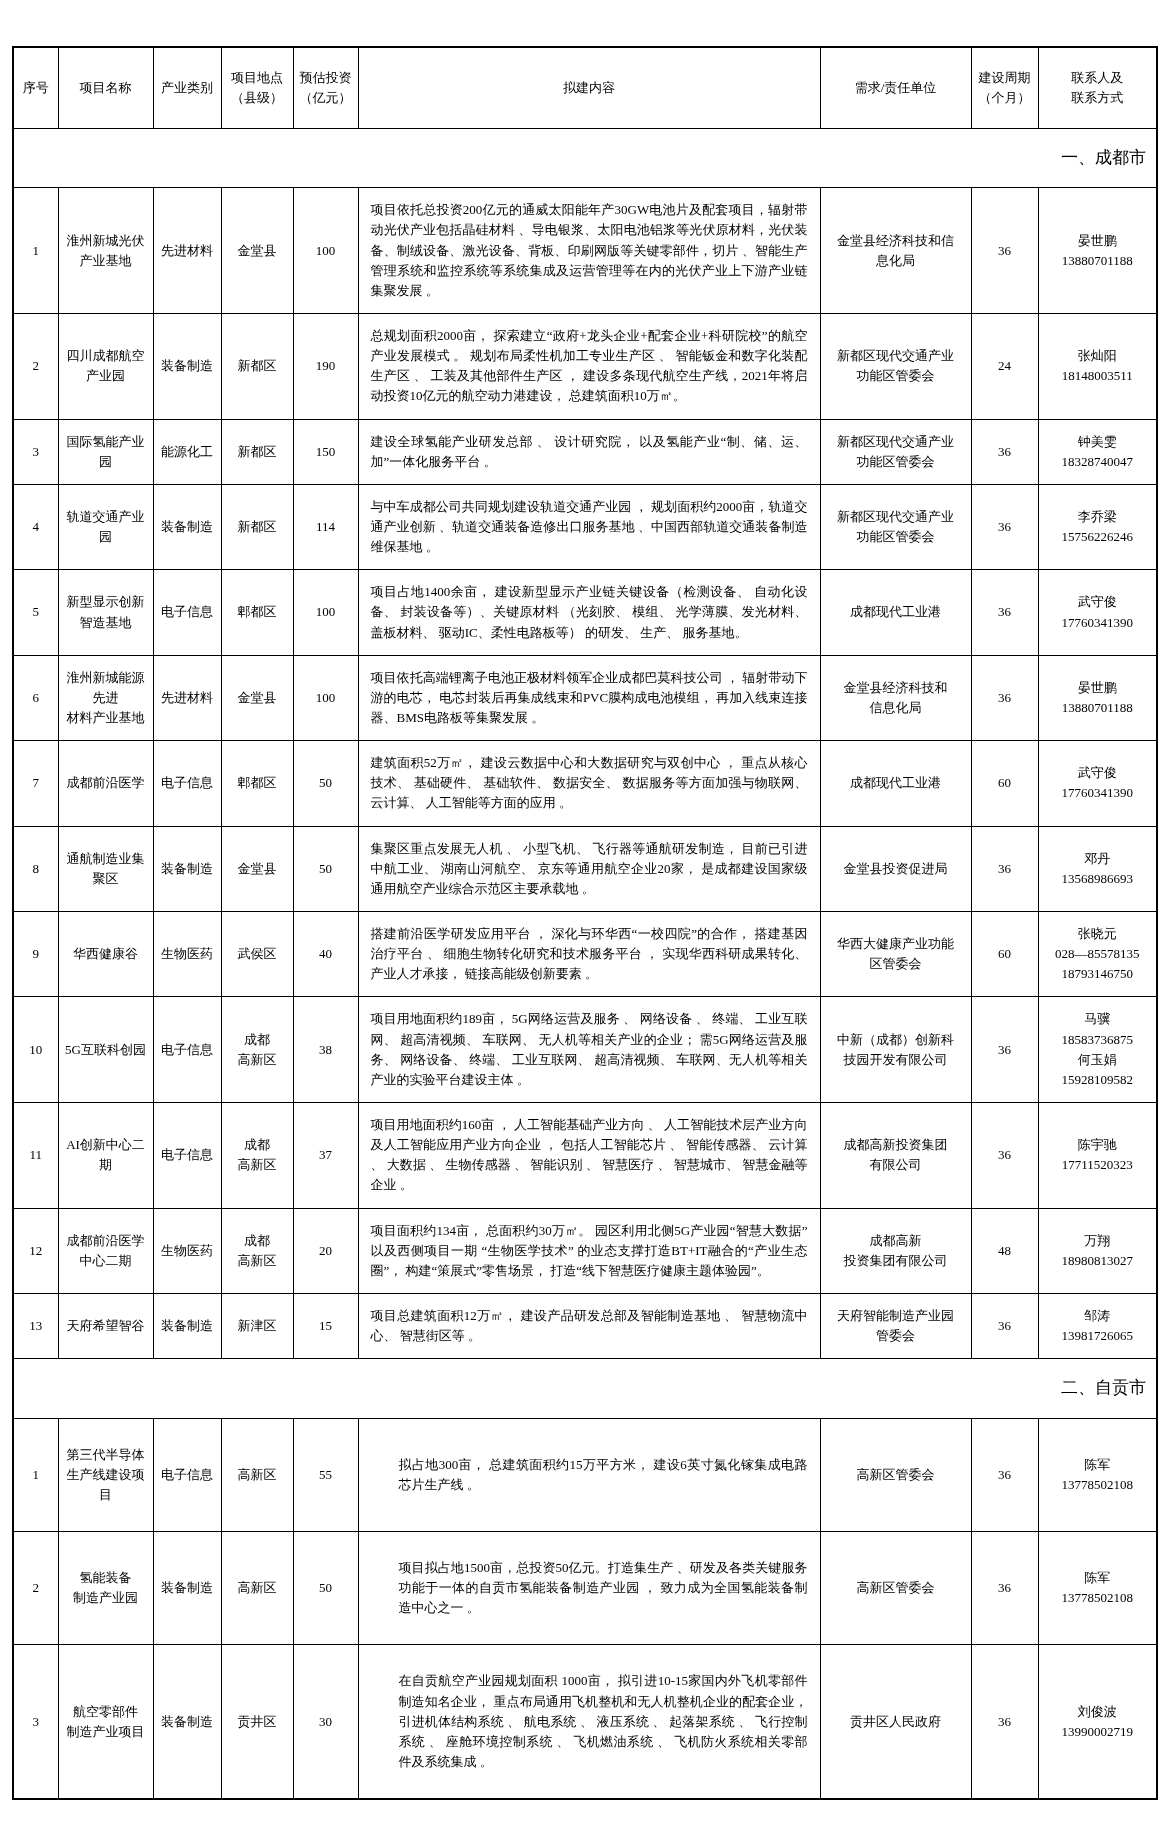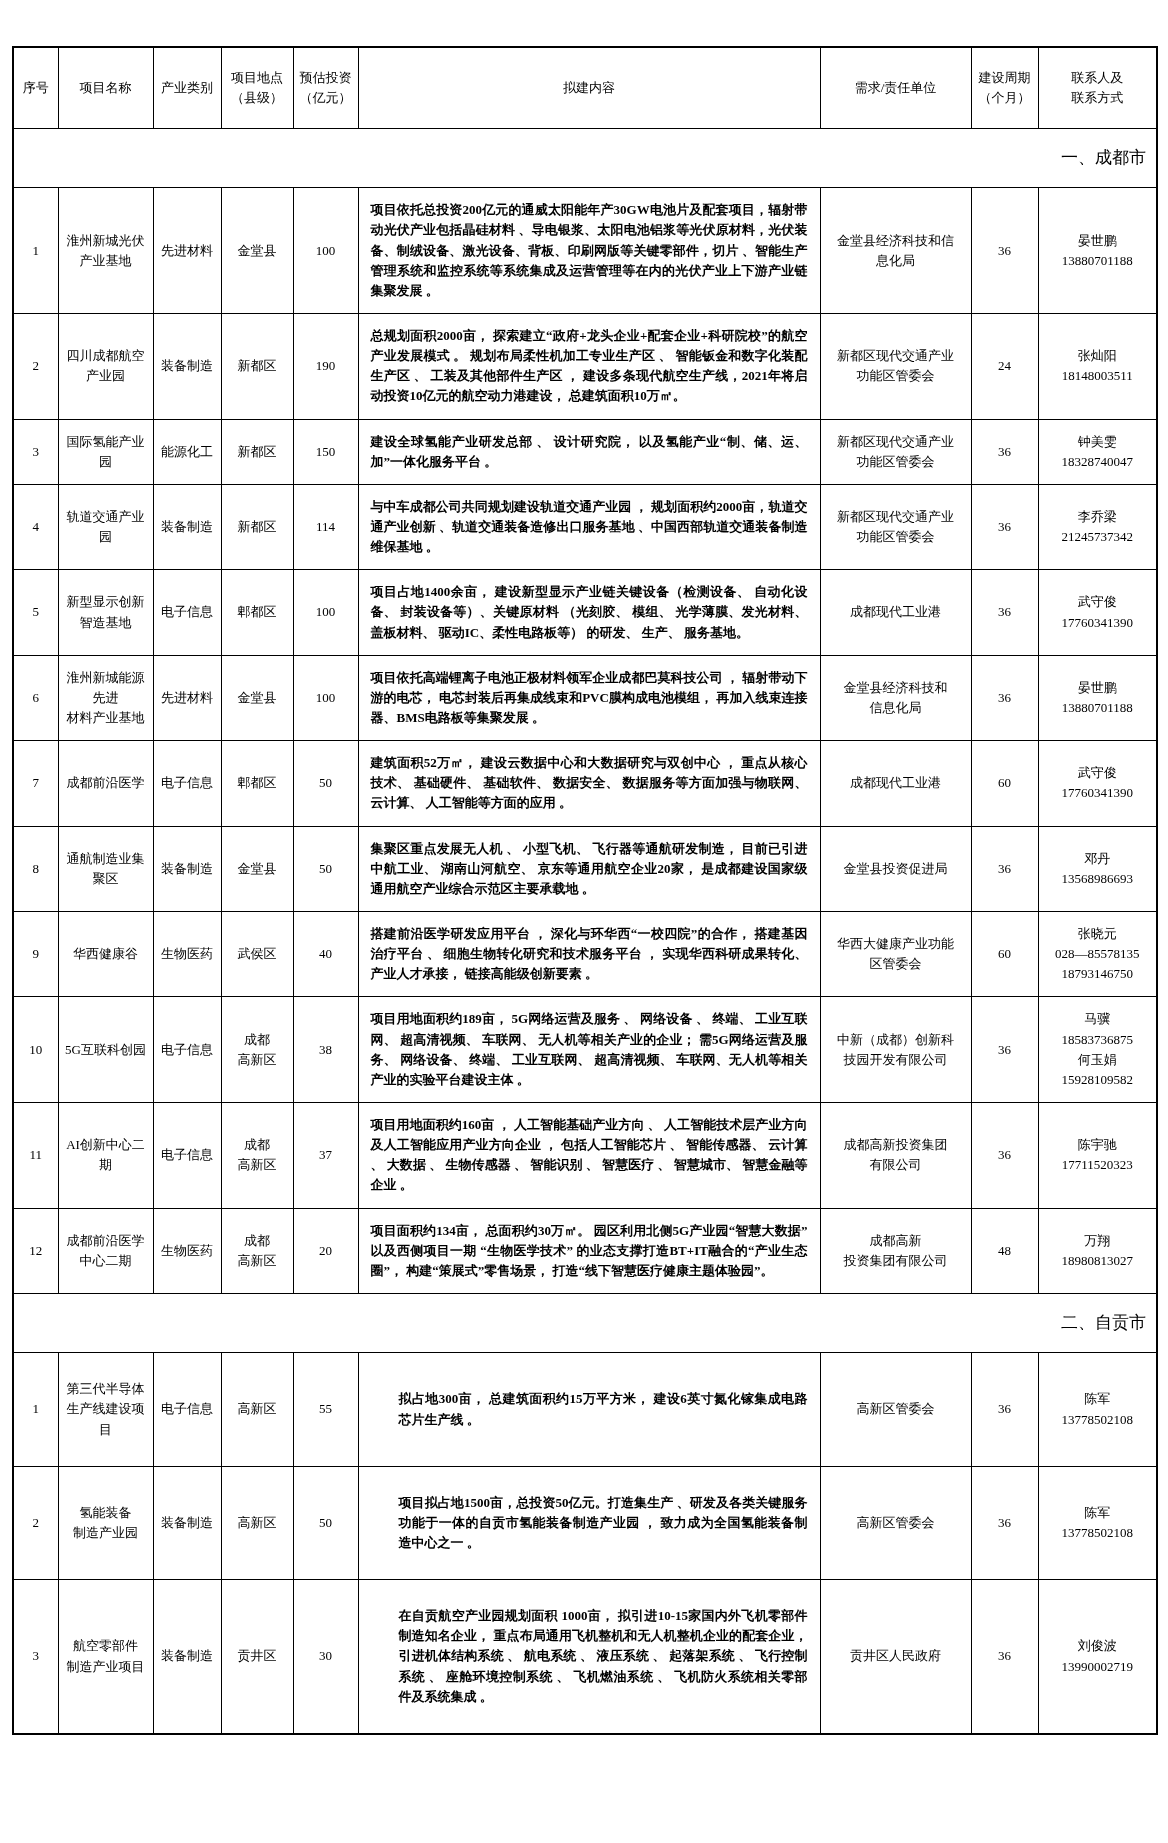--- a/index.html
+++ b/index.html
@@ -51,21 +51,20 @@
     text-align: right;
     font-family: "Liberation Sans", "DejaVu Sans", sans-serif;
     font-weight: normal;
     font-size: 17px;
     padding: 16px 10px;
     white-space: normal;
   }
   td.c-content {
     text-align: justify;
     padding: 10px 12px;
-    font-weight: bold;
   }
   tr.sec-0 td { padding-top: 12px; padding-bottom: 12px; }
   tr.sec-0 td.c-content { padding-top: 12px; padding-bottom: 12px; }
   tr.sec-1 td { padding-top: 26px; padding-bottom: 26px; }
   tr.sec-1 td.c-content { padding-top: 26px; padding-bottom: 26px; padding-left: 40px; }
 </style>
 </head>
 <body>
 
 <div class="page">
@@ -147,21 +146,21 @@
           <td class="c-no">4</td>
           <td class="c-name">轨道交通产业园</td>
           <td class="c-cat">装备制造</td>
           <td class="c-loc">新都区</td>
           <td class="c-inv">114</td>
           <td class="c-content">与中车成都公司共同规划建设轨道交通产业园 ， 规划面积约2000亩，轨道交通产业创新 、轨道交通装备造修出口服务基地 、中国西部轨道交通装备制造维保基地 。</td>
           <td class="c-unit">新都区现代交通产业
 功能区管委会</td>
           <td class="c-period">36</td>
           <td class="c-contact">李乔梁
-21245737342</td>
+15756226246</td>
         </tr>
         <tr class="sec-0">
           <td class="c-no">5</td>
           <td class="c-name">新型显示创新
 智造基地</td>
           <td class="c-cat">电子信息</td>
           <td class="c-loc">郫都区</td>
           <td class="c-inv">100</td>
           <td class="c-content">项目占地1400余亩， 建设新型显示产业链关键设备（检测设备、 自动化设备、 封装设备等）、关键原材料 （光刻胶、 模组、 光学薄膜、发光材料、 盖板材料、 驱动IC、柔性电路板等） 的研发、 生产、 服务基地。</td>
           <td class="c-unit">成都现代工业港</td>
@@ -259,20 +258,33 @@
           <td class="c-loc">成都
 高新区</td>
           <td class="c-inv">20</td>
           <td class="c-content">项目面积约134亩， 总面积约30万㎡。 园区利用北侧5G产业园“智慧大数据” 以及西侧项目一期 “生物医学技术” 的业态支撑打造BT+IT融合的“产业生态圈”， 构建“策展式”零售场景， 打造“线下智慧医疗健康主题体验园”。</td>
           <td class="c-unit">成都高新
 投资集团有限公司</td>
           <td class="c-period">48</td>
           <td class="c-contact">万翔
 18980813027</td>
         </tr>
+        <tr class="sec-0">
+          <td class="c-no">13</td>
+          <td class="c-name">天府希望智谷</td>
+          <td class="c-cat">装备制造</td>
+          <td class="c-loc">新津区</td>
+          <td class="c-inv">15</td>
+          <td class="c-content">项目总建筑面积12万㎡， 建设产品研发总部及智能制造基地 、 智慧物流中心、 智慧街区等 。</td>
+          <td class="c-unit">天府智能制造产业园
+管委会</td>
+          <td class="c-period">36</td>
+          <td class="c-contact">邹涛
+13981726065</td>
+        </tr>
         <tr>
           <td colspan="9" class="section-header">二、自贡市</td>
         </tr>
         <tr class="sec-1">
           <td class="c-no">1</td>
           <td class="c-name">第三代半导体
 生产线建设项目</td>
           <td class="c-cat">电子信息</td>
           <td class="c-loc">高新区</td>
           <td class="c-inv">55</td>

